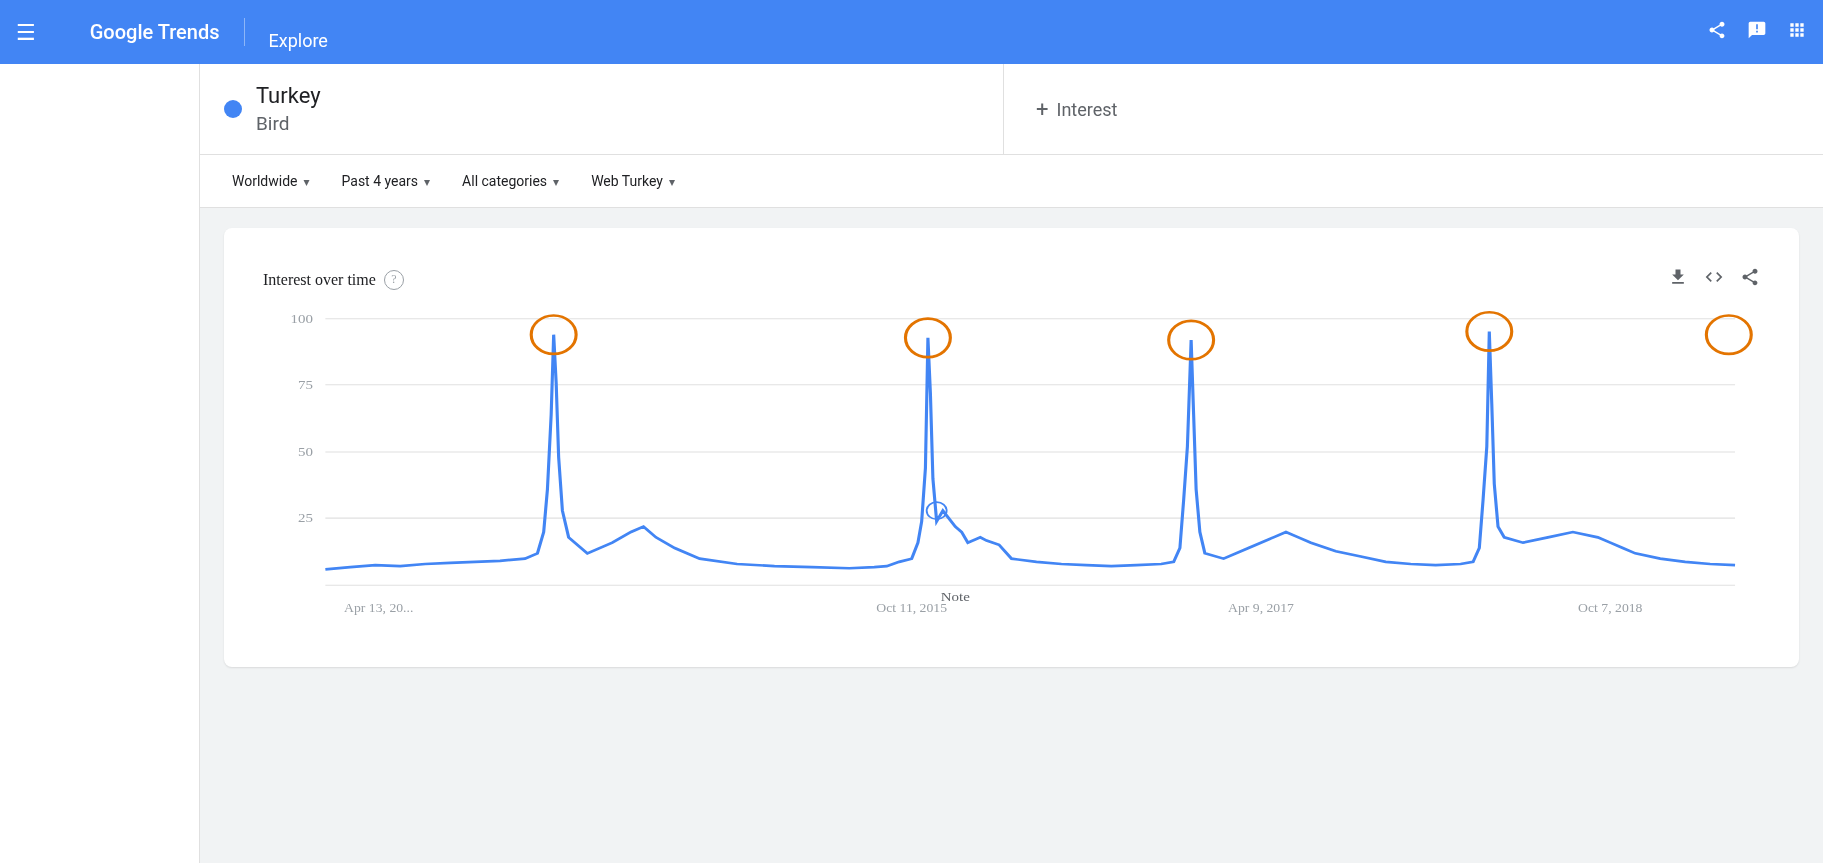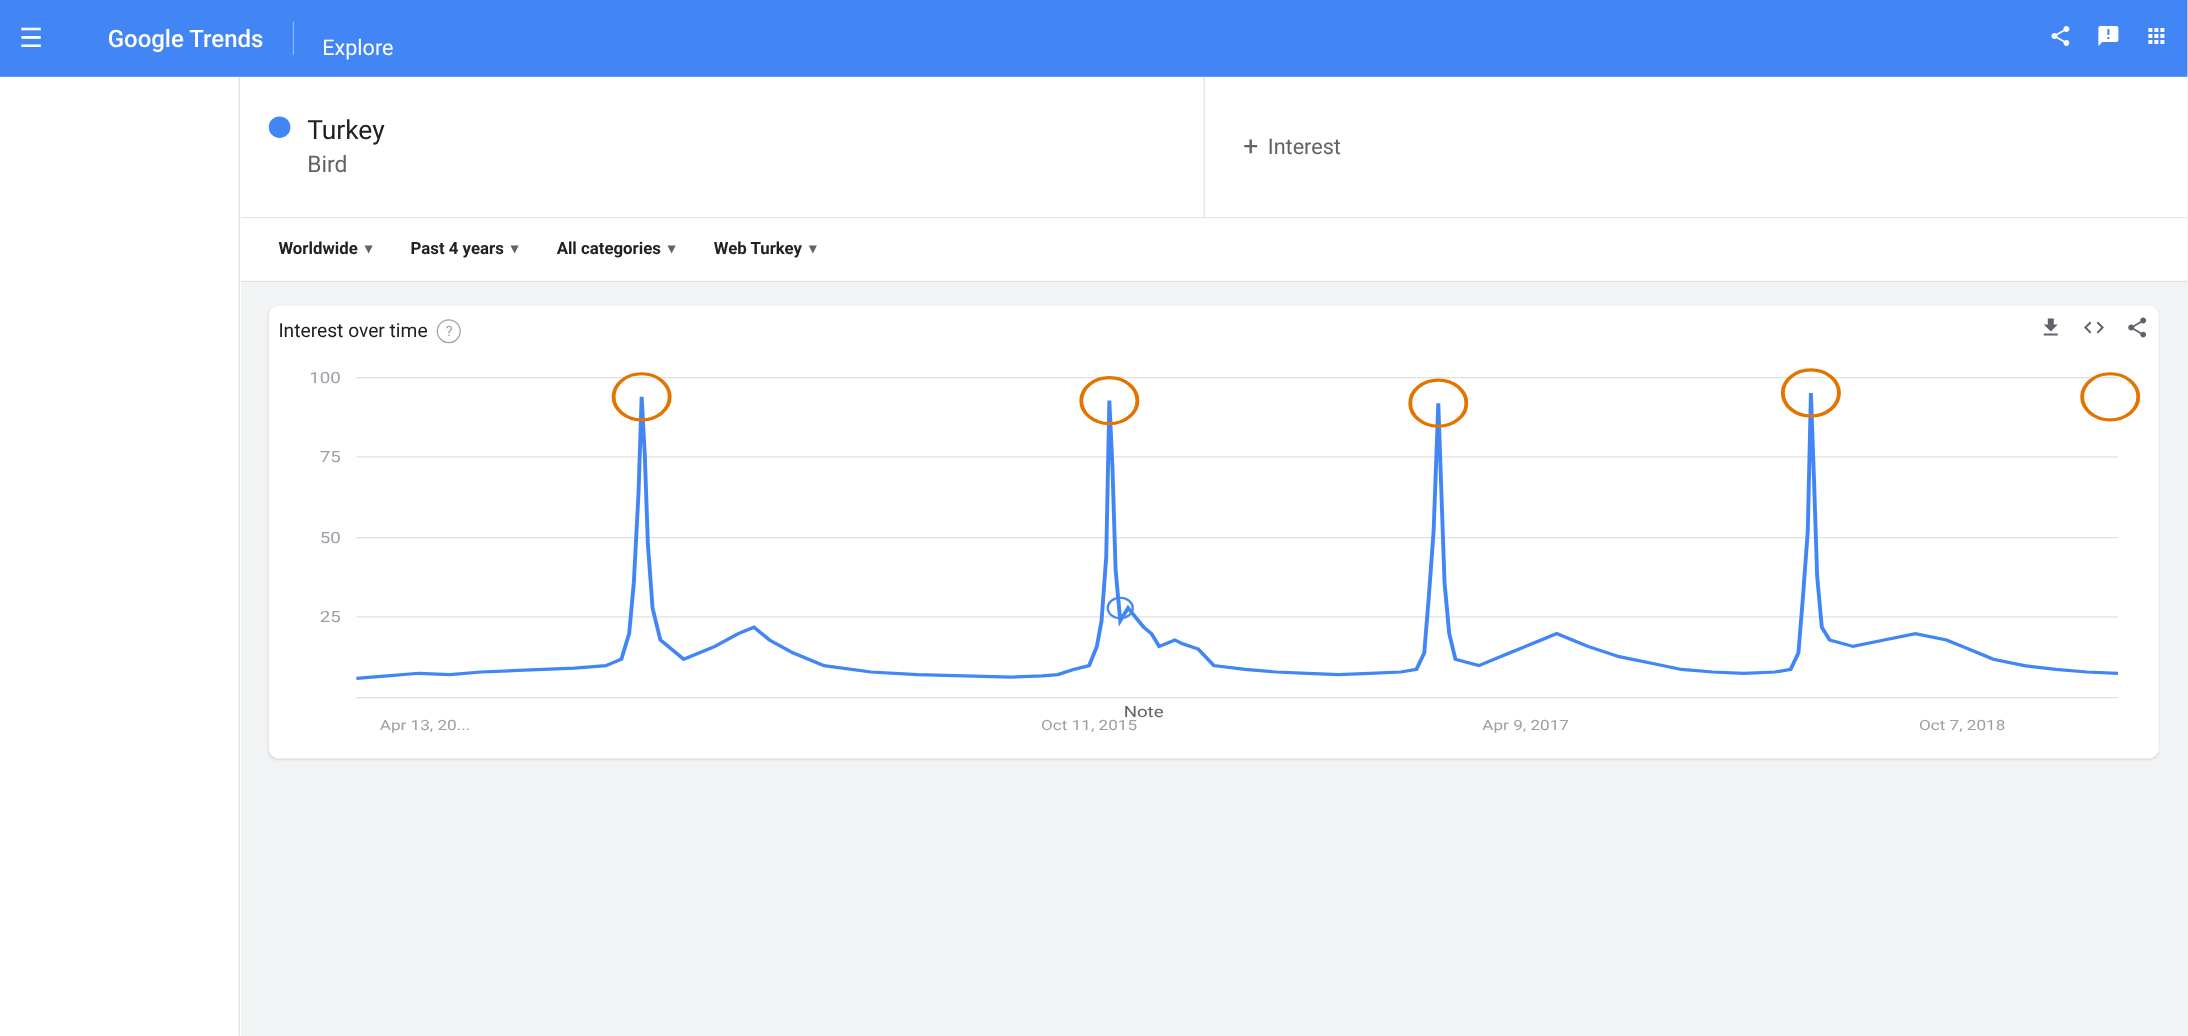--- a/index.html
+++ b/index.html
@@ -56,22 +56,22 @@
     .search-section {
       background: white;
       display: flex;
       align-items: center;
       min-height: 90px;
       border-bottom: 1px solid #e0e0e0;
     }
     .search-left {
       flex: 1;
       display: flex;
-      align-items: flex-start;
-      padding: 33px 24px;
+      align-items: center;
+      padding: 19px 24px;
       border-right: 1px solid #e0e0e0;
       min-height: 90px;
       margin-left: 200px;
     }
     .search-dot {
       width: 18px;
       height: 18px;
       border-radius: 50%;
       background: #4285f4;
       margin-right: 14px;
@@ -116,43 +116,43 @@
     .filters-bar {
       background: white;
       display: flex;
       align-items: center;
       padding: 12px 24px 12px 224px;
       gap: 16px;
       border-bottom: 1px solid #e0e0e0;
     }
     .filter-dropdown {
       display: flex;
-      align-items: flex-start;
+      align-items: flex-end;
       gap: 6px;
       font-size: 14px;
       color: #202124;
       cursor: pointer;
       padding: 6px 8px;
       border-radius: 4px;
-      font-weight: bold;
     }
     .filter-arrow { color: #5f6368; font-size: 12px; }
 
     
     .main-content {
       padding: 20px 24px 20px 224px;
     }
 
     
     .chart-section {
       background: white;
       border-radius: 8px;
-      padding: 8px;
+      padding: 39px;
       margin-bottom: 16px;
       box-shadow: 0 1px 2px rgba(0,0,0,0.1);
+      font-family: Liberation Serif, serif;
     }
     .chart-header {
       display: flex;
       align-items: center;
       justify-content: space-between;
       margin-bottom: 16px;
     }
     .chart-title-group {
       display: flex;
       align-items: center;

